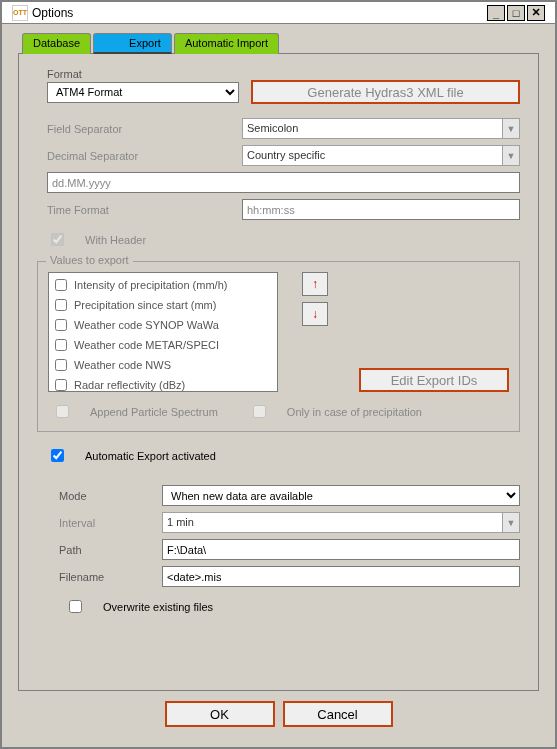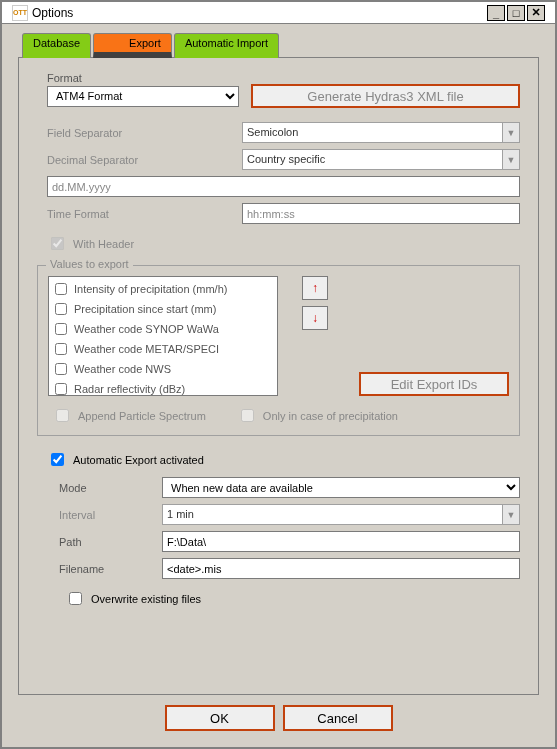--- a/index.html
+++ b/index.html
@@ -72,22 +72,22 @@
   .tab {
     padding: 3px 10px;
     border: 1px solid #808080;
     border-bottom: none;
     background: #84cc16;
     margin-right: 2px;
     border-radius: 3px 3px 0 0;
     cursor: default;
   }
   .tab.active {
-    background: #f97316;
-    border-bottom: 6px solid #404040;
+    background: #0ea5e9;
+    border-bottom: 2px solid #404040;
     position: relative;
     z-index: 3;
     padding-left: 35px;
   }
   .tab-panel {
     border: 1px solid #808080;
     padding: 14px 18px 18px 18px;
     position: relative;
     z-index: 1;
     height: 638px;
@@ -135,21 +135,21 @@
     position: absolute;
     top: -8px;
     left: 8px;
     background: #d4d0c8;
     padding: 0 4px;
     color: #888;
   }
   .chk {
     display: inline-flex;
     align-items: center;
-    gap: 6px;
+    gap: 18px;
   }
   .chk input { width: 13px; height: 13px; }
   .chk.disabled { color: #888; }
   .listbox {
     border: 1px solid #7a7a7a;
     background: #fff;
     width: 230px;
     height: 120px;
     overflow-y: scroll;
     padding: 2px;
@@ -343,21 +343,21 @@
           <input type="checkbox" disabled="" style="">
           <span>Only in case of precipitation</span>
         </div>
       </div>
 
       <div class="chk" style="margin-top:14px; margin-left:10px">
         <input type="checkbox" checked="" style="">
         <span>Automatic Export activated</span>
       </div>
 
-      <div style="margin-top:8px; margin-left:10px">
+      <div style="margin-top:20px; margin-left:10px">
         <div class="auto-row">
           <div class="lab label">Mode</div>
           <div class="ctl">
             <select>
               <option>When new data are available</option>
             </select>
           </div>
         </div>
         <div class="auto-row">
           <div class="lab label disabled">Interval</div>

